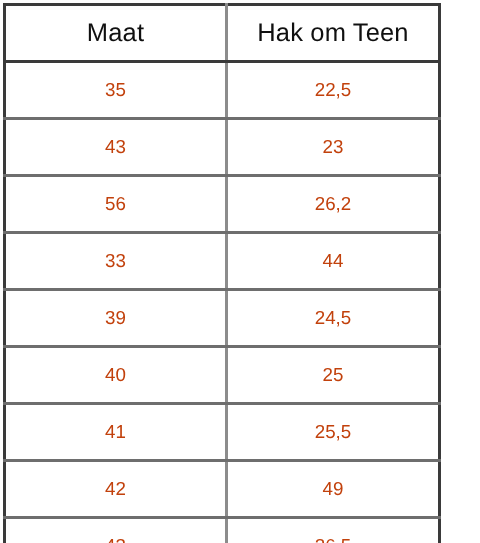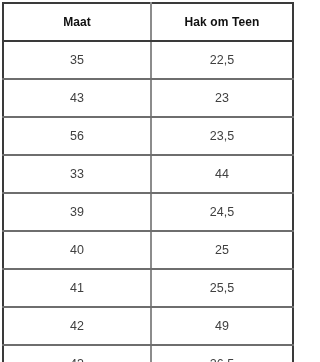--- a/index.html
+++ b/index.html
@@ -46,31 +46,31 @@
     background: #ffffff;
     white-space: nowrap;
   }
 
   table.size-table th:last-child,
   table.size-table td:last-child {
     border-right: none;
   }
 
   table.size-table thead th {
-    font-weight: bold;
-    font-size: 12px;
+    font-weight: normal;
+    font-size: 17px;
     letter-spacing: 0.1px;
     border-bottom: 2px solid #3a3a3a;
     color: #101010;
   }
 
   table.size-table tbody td {
     font-weight: normal;
     font-size: 12.5px;
-    color: #404040;
+    color: #c2410c;
   }
 
   
   table.size-table tbody tr:last-child td {
     border-bottom: none;
   }
 </style>
 </head>
 <body>
 
@@ -90,21 +90,21 @@
       <tr>
         <td>35</td>
         <td>22,5</td>
       </tr>
       <tr>
         <td>43</td>
         <td>23</td>
       </tr>
       <tr>
         <td>56</td>
-        <td>23,5</td>
+        <td>26,2</td>
       </tr>
       <tr>
         <td>33</td>
         <td>44</td>
       </tr>
       <tr>
         <td>39</td>
         <td>24,5</td>
       </tr>
       <tr>

